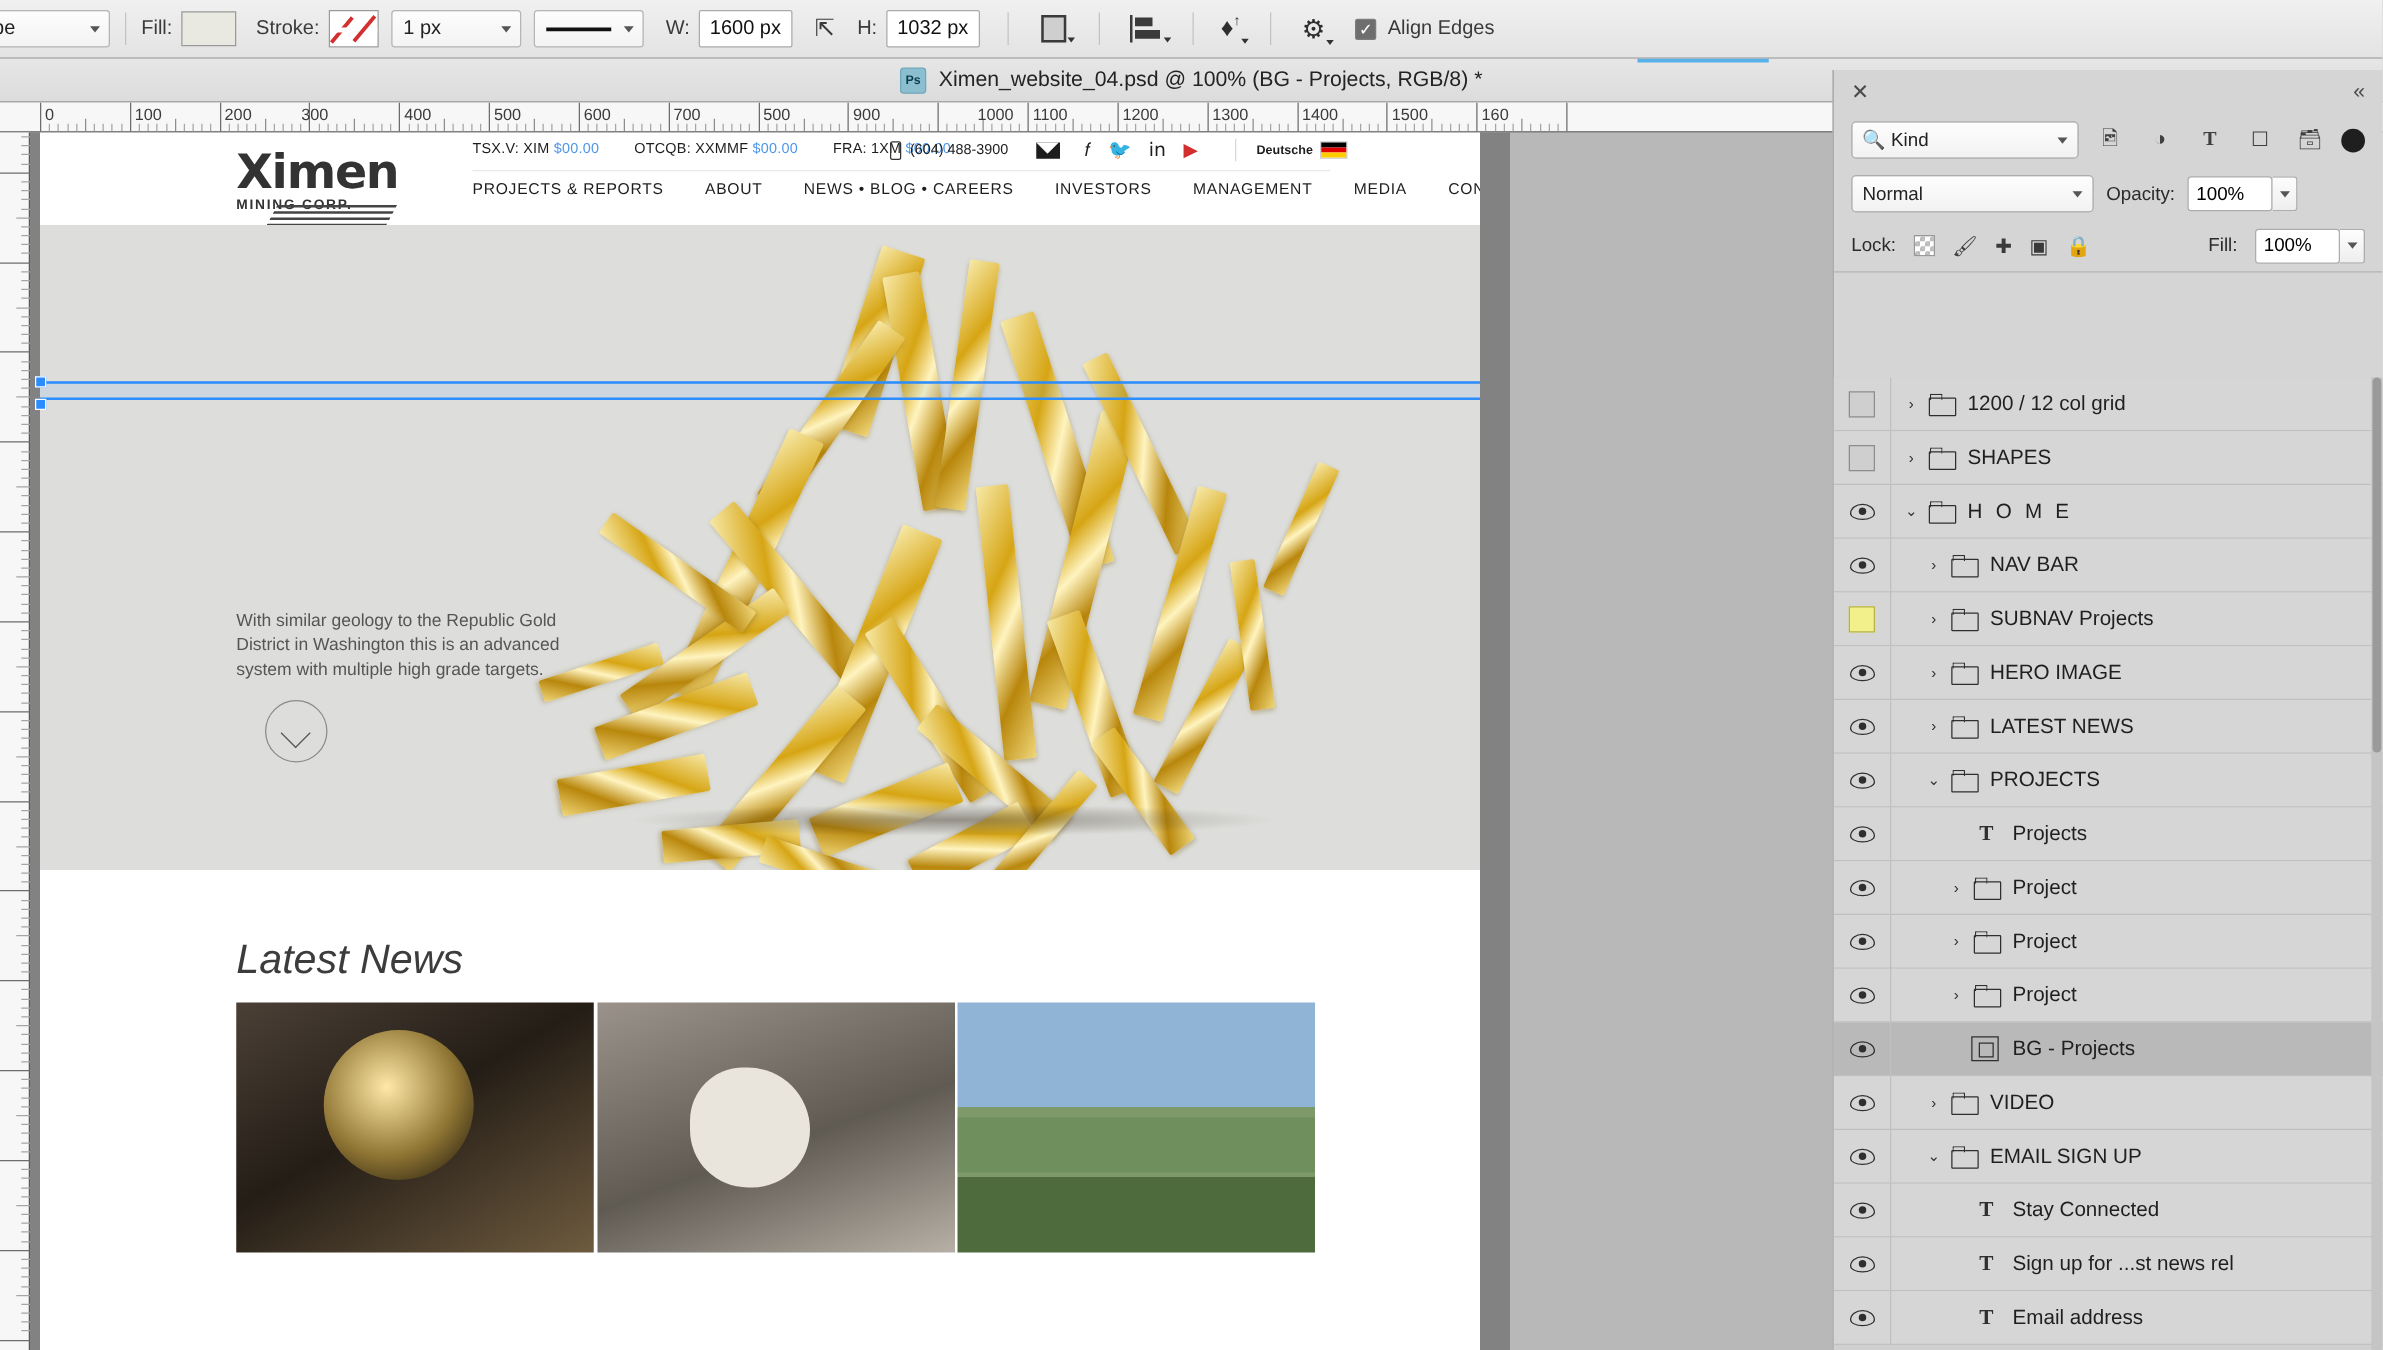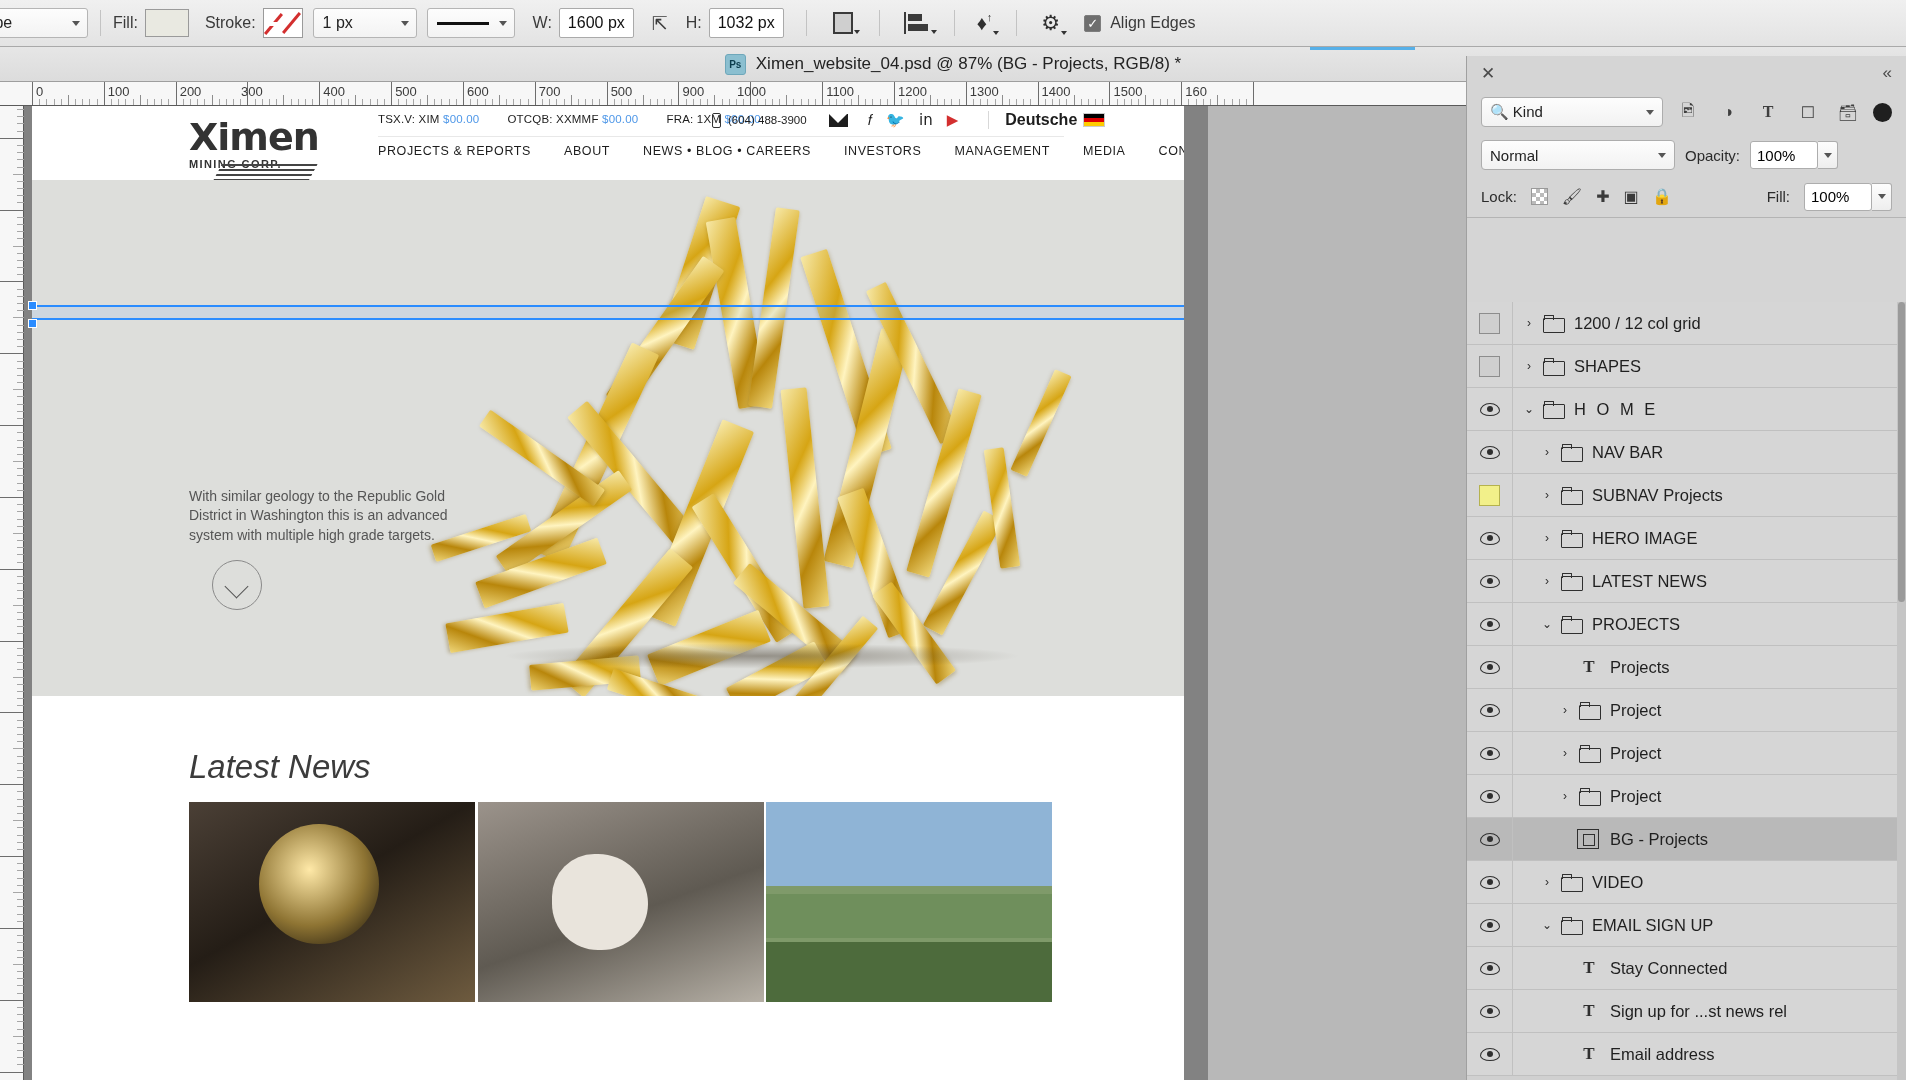--- a/index.html
+++ b/index.html
@@ -88,21 +88,21 @@
      font-size:11.5px;color:#1d1d1d;letter-spacing:.2px;white-space:nowrap;}
   .tk-val{color:#4e97e8;}
   #contactbar{position:absolute;left:680px;top:5px;display:flex;align-items:center;gap:0;}
   .phone-ic{width:9px;height:15px;border:1.4px solid #333;border-radius:2px;margin-right:7px;}
   .phone-txt{font-size:11.5px;color:#1d1d1d;margin-right:22px;}
   .mail-ic{width:19px;height:13px;background:#1d1d1d;margin-right:20px;position:relative;}
   .mail-ic:after{content:"";position:absolute;left:0;top:0;border-left:9.5px solid transparent;
      border-right:9.5px solid transparent;border-top:9px solid #fff;}
   .vdiv{width:1px;height:18px;background:#d8d8d8;margin:0 16px;}
   .soc{font-size:15px;color:#1d1d1d;margin-right:14px;font-family:"DejaVu Sans",sans-serif;}
-  .lang{font-size:16px;font-weight:bold;color:#1d1d1d;margin-right:6px;}
+  .lang{font-size:10px;font-weight:bold;color:#1d1d1d;margin-right:6px;}
   .flag{width:22px;height:14px;display:flex;flex-direction:column;border:1px solid #ccc;}
   .flag i{flex:1;display:block;}
   #hdr-rule{position:absolute;left:346px;top:30px;width:686px;height:1px;background:#e8e8e8;}
   #nav{position:absolute;left:346px;top:38px;display:flex;gap:0;font-size:12.5px;
      letter-spacing:.6px;color:#1d1d1d;}
   #nav span{margin-right:33px;white-space:nowrap;cursor:pointer;}
 
   
   #hero{position:absolute;left:0;top:74px;width:1152px;height:516px;background:#dddedb;
     overflow:hidden;}
@@ -280,21 +280,21 @@
   <div class="icon-btn" style="margin-left:8px;font-size:21px;color:#2f2f2f;">
     ⚙<span class="tiny-chev"></span>
   </div>
   <div class="chkbox" style="margin-left:20px;">✓</div>
   <span class="ob-label" style="margin-left:9px;">Align Edges</span>
 </div>
 
 <div id="doc-tabbar">
   <div id="doc-tab">
     <span class="ps-ic">Ps</span>
-    <span>Ximen_website_04.psd @ 87% (BG - Projects, RGB/8) *</span>
+    <span>Ximen_website_04.psd @ 100% (BG - Projects, RGB/8) *</span>
   </div>
 </div>
 <div id="tab-indicator"></div>
 
 <div id="ruler-top">
     <div class="rt-major" style="left: 32px;"></div>
     <div class="rt-min" style="left: 39.183px;"></div>
     <div class="rt-min" style="left: 46.366px;"></div>
     <div class="rt-min" style="left: 53.549px;"></div>
     <div class="rt-min" style="left: 60.732px;"></div>
@@ -467,21 +467,21 @@
     <div class="rt-lab" style="left: 32px;">0</div>
     <div class="rt-lab" style="left: 103.83px;">100</div>
     <div class="rt-lab" style="left: 175.66px;">200</div>
     <div class="rt-lab" style="left: 237px;">300</div>
     <div class="rt-lab" style="left: 319.32px;">400</div>
     <div class="rt-lab" style="left: 391.15px;">500</div>
     <div class="rt-lab" style="left: 462.98px;">600</div>
     <div class="rt-lab" style="left: 534.81px;">700</div>
     <div class="rt-lab" style="left: 606.64px;">500</div>
     <div class="rt-lab" style="left: 678.47px;">900</div>
-    <div class="rt-lab" style="left: 733px;">1000</div>
+    <div class="rt-lab" style="left: 778px;">1000</div>
     <div class="rt-lab" style="left: 822.13px;">1100</div>
     <div class="rt-lab" style="left: 893.96px;">1200</div>
     <div class="rt-lab" style="left: 965.79px;">1300</div>
     <div class="rt-lab" style="left: 1037.62px;">1400</div>
     <div class="rt-lab" style="left: 1109.45px;">1500</div>
     <div class="rt-lab" style="left: 1181.28px;">160</div>
   </div>
 <div id="ruler-left">
     <div style="position: absolute; left: 17px; top: 3.098px; height: 1px; width: 7px; background: rgb(166, 166, 166);"></div>
     <div style="position: absolute; left: 17px; top: 10.281px; height: 1px; width: 7px; background: rgb(166, 166, 166);"></div>

